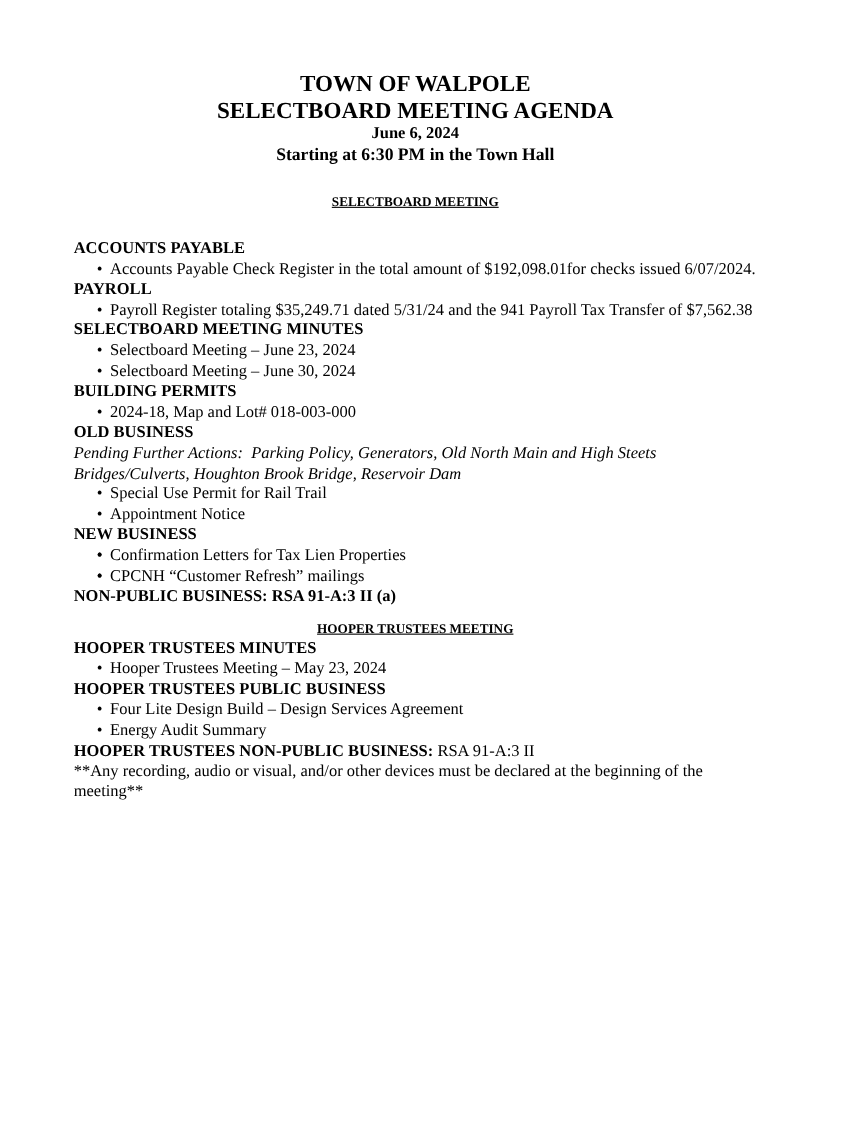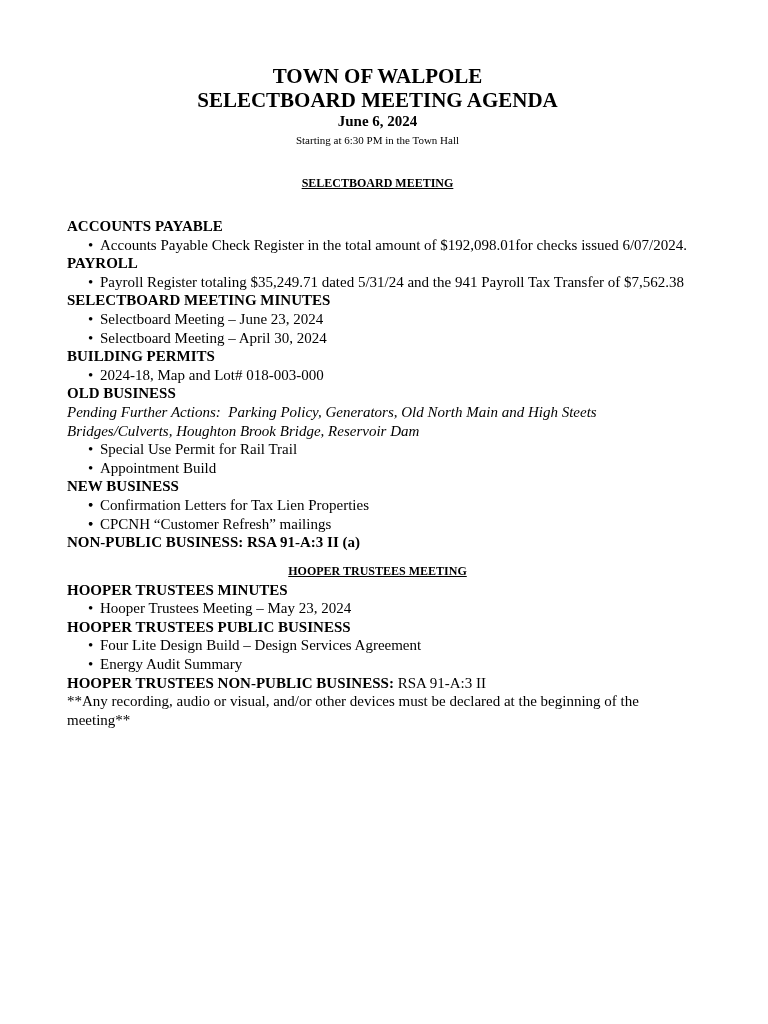--- a/index.html
+++ b/index.html
@@ -29,22 +29,22 @@
     line-height: 24px;
     white-space: pre-wrap;
   }
   .h-date {
     font-size: 15px;
     font-weight: bold;
     line-height: 19px;
     white-space: pre-wrap;
   }
   .h-loc {
-    font-size: 11px;
-    font-weight: normal;
+    font-size: 16px;
+    font-weight: bold;
     line-height: 19px;
     white-space: pre-wrap;
   }
   .meeting-heading {
     margin-top: 24px;
     text-align: center;
     font-size: 12px;
     font-weight: bold;
     text-decoration: underline;
     line-height: 19px;
@@ -100,27 +100,27 @@
 
     <div class="meeting-heading">SELECTBOARD MEETING</div>
 
     <section class="body-block">
         <div class="line heading">ACCOUNTS PAYABLE</div>
         <div class="line bullet"><span class="b">•</span><span class="t">Accounts Payable Check Register in the total amount of $192,098.01for checks issued 6/07/2024.</span></div>
         <div class="line heading">PAYROLL</div>
         <div class="line bullet"><span class="b">•</span><span class="t">Payroll Register totaling $35,249.71 dated 5/31/24 and the 941 Payroll Tax Transfer of $7,562.38</span></div>
         <div class="line heading">SELECTBOARD MEETING MINUTES</div>
         <div class="line bullet"><span class="b">•</span><span class="t">Selectboard Meeting – June 23, 2024</span></div>
-        <div class="line bullet"><span class="b">•</span><span class="t">Selectboard Meeting – April 30, 2024</span></div>
+        <div class="line bullet"><span class="b">•</span><span class="t">Selectboard Meeting – June 30, 2024</span></div>
         <div class="line heading">BUILDING PERMITS</div>
         <div class="line bullet"><span class="b">•</span><span class="t">2024-18, Map and Lot# 018-003-000</span></div>
         <div class="line heading">OLD BUSINESS</div>
         <div class="line italic">Pending Further Actions:  Parking Policy, Generators, Old North Main and High Steets Bridges/Culverts, Houghton Brook Bridge, Reservoir Dam</div>
         <div class="line bullet"><span class="b">•</span><span class="t">Special Use Permit for Rail Trail</span></div>
-        <div class="line bullet"><span class="b">•</span><span class="t">Appointment Build</span></div>
+        <div class="line bullet"><span class="b">•</span><span class="t">Appointment Notice</span></div>
         <div class="line heading">NEW BUSINESS</div>
         <div class="line bullet"><span class="b">•</span></div>
         <div class="line bullet"><span class="b">•</span><span class="t">Confirmation Letters for Tax Lien Properties</span></div>
         <div class="line bullet"><span class="b">•</span></div>
         <div class="line bullet"><span class="b">•</span><span class="t">CPCNH “Customer Refresh” mailings</span></div>
         <div class="line heading">NON-PUBLIC BUSINESS: RSA 91-A:3 II (a)</div>
       </section>
 
     <div class="meeting-heading hooper">HOOPER TRUSTEES MEETING</div>
 

